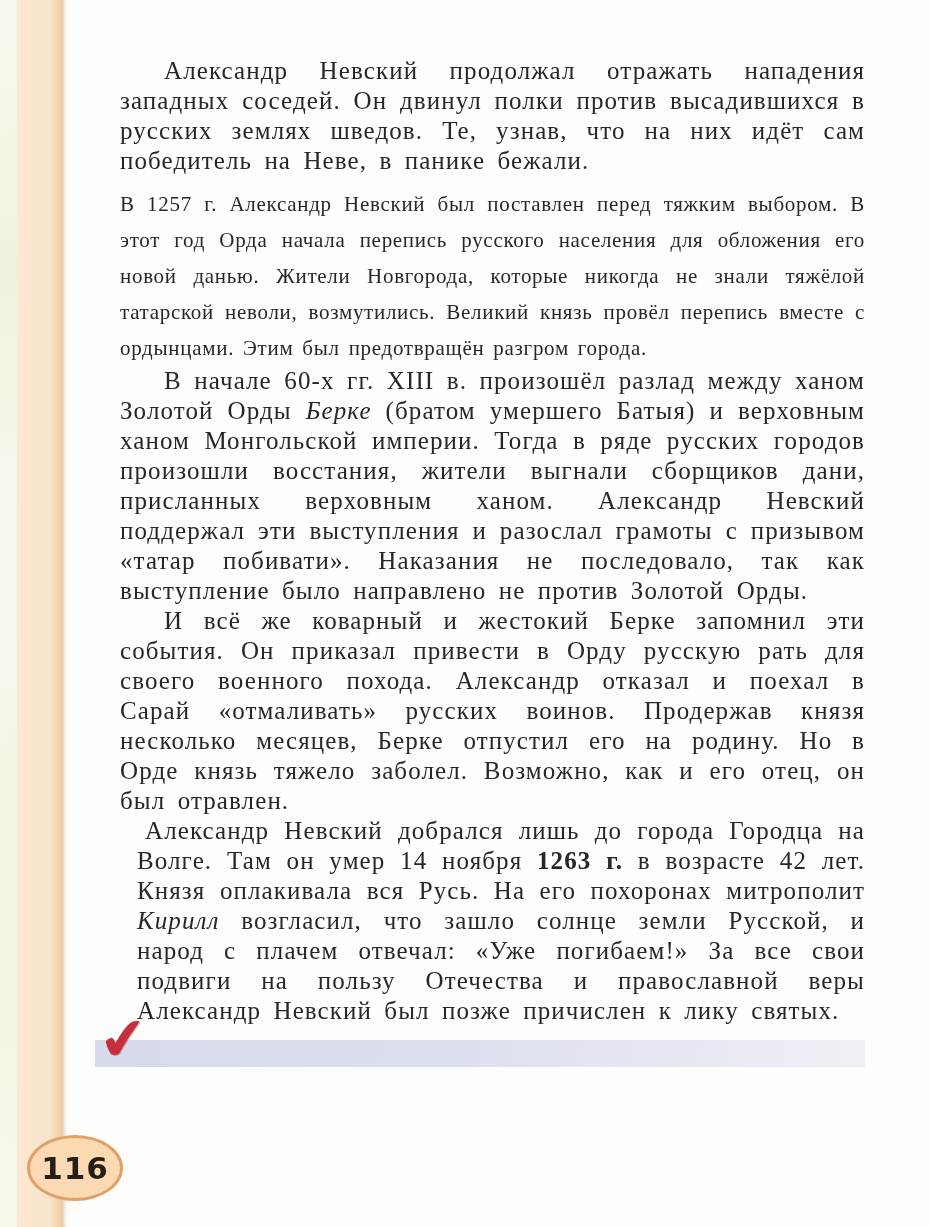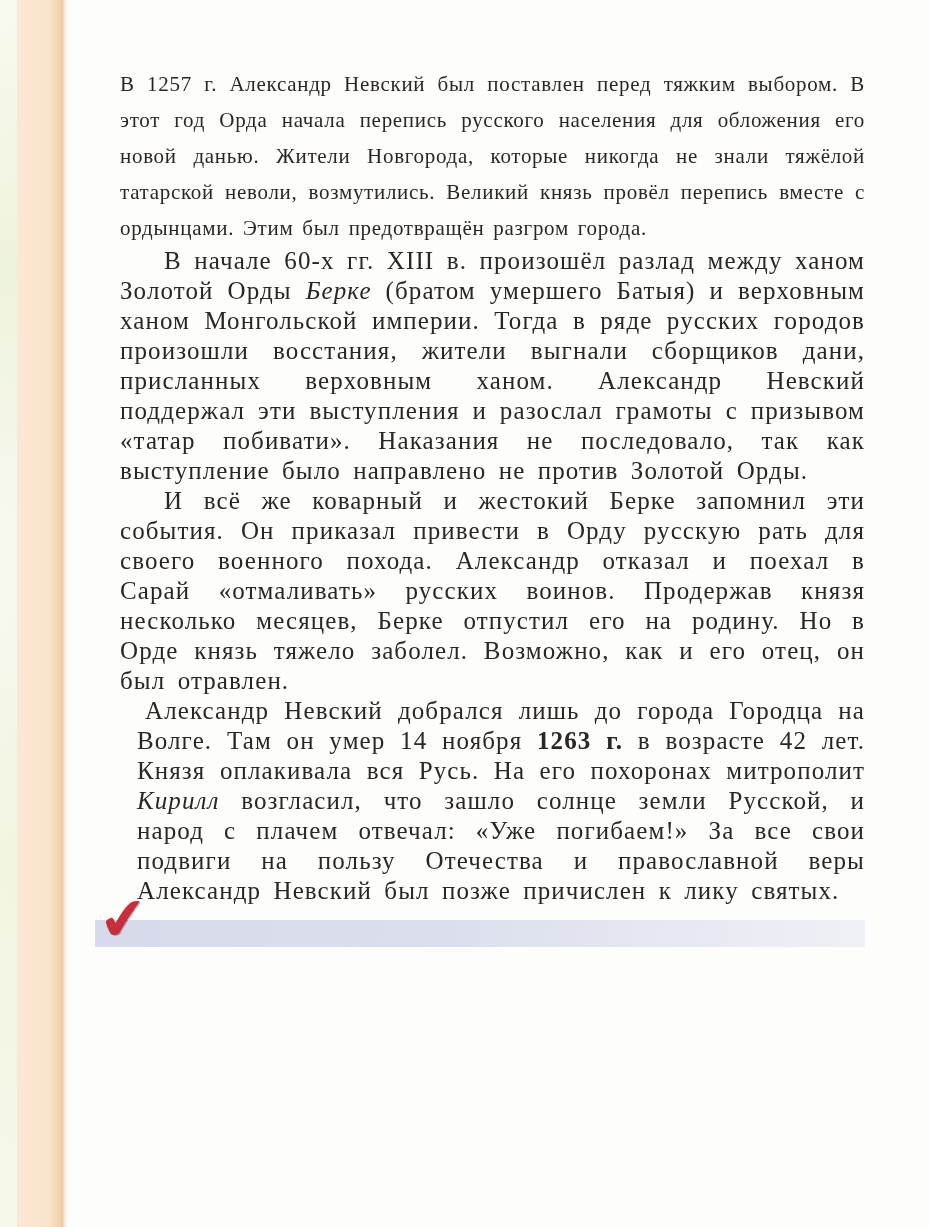--- a/index.html
+++ b/index.html
@@ -94,29 +94,33 @@
 <body>
 
 <div class="page">
 
   <div class="edge-green"></div>
   <div class="edge-peach"></div>
   <div class="edge-line"></div>
 
   <div class="content">
 
+    <p class="body indent"><span>Александр Невский продолжал отражать нападения западных соседей. Он двинул полки против высадившихся в русских землях шведов. Те, узнав, что на них идёт сам победитель на Неве, в панике бежали.</span></p>
 
     <p class="small"><span>В 1257 г. Александр Невский был поставлен перед тяжким выбором. В этот год Орда начала перепись русского населения для обложения его новой данью. Жители Новгорода, которые никогда не знали тяжёлой татарской неволи, возмутились. Великий князь провёл перепись вместе с ордынцами. Этим был предотвращён разгром города.</span></p>
 
     <p class="body indent gap-before"><span>В начале 60-х гг. XIII в. произошёл разлад между ханом Золотой Орды </span><em class="name">Берке</em><span> (братом умершего Батыя) и верховным ханом Монгольской империи. Тогда в ряде русских городов произошли восстания, жители выгнали сборщиков дани, присланных верховным ханом. Александр Невский поддержал эти выступления и разослал грамоты с призывом «татар побивати». Наказания не последовало, так как выступление было направлено не против Золотой Орды.</span></p>
 
     <p class="body indent"><span>И всё же коварный и жестокий Берке запомнил эти события. Он приказал привести в Орду русскую рать для своего военного похода. Александр отказал и поехал в Сарай «отмаливать» русских воинов. Продержав князя несколько месяцев, Берке отпустил его на родину. Но в Орде князь тяжело заболел. Возможно, как и его отец, он был отравлен.</span></p>
 
     <p class="body tiny-indent"><span>Александр Невский добрался лишь до города Городца на Волге. Там он умер 14 ноября </span><strong class="date">1263 г.</strong><span> в возрасте 42 лет. Князя оплакивала вся Русь. На его похоронах митрополит </span><em class="name">Кирилл</em><span> возгласил, что зашло солнце земли Русской, и народ с плачем отвечал: «Уже погибаем!» За все свои подвиги на пользу Отечества и православной веры Александр Невский был позже причислен к лику святых.</span></p>
 
     <div class="summary-box">
       <span class="check-icon">✔</span>
     </div>
 
   </div>
 
+  <div class="page-badge">
+    <span>116</span>
+  </div>
 
 </div>
 
 </body></html>

